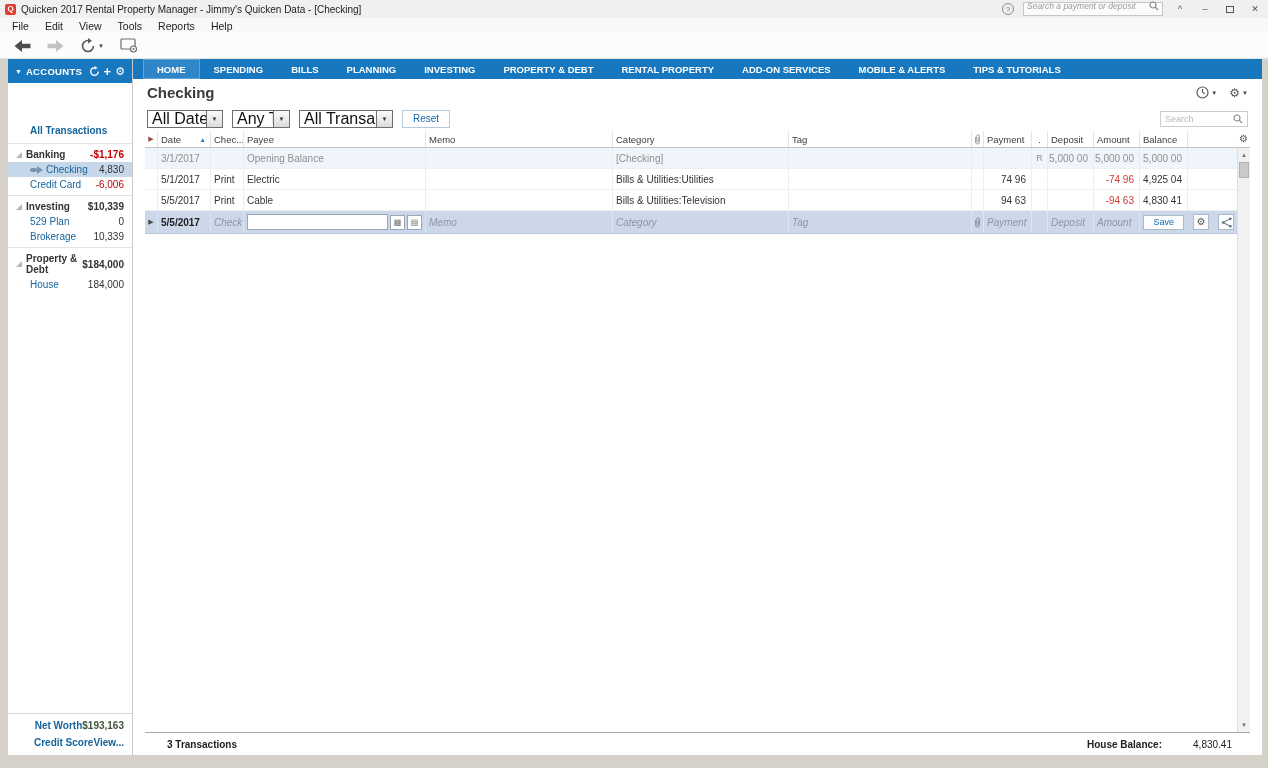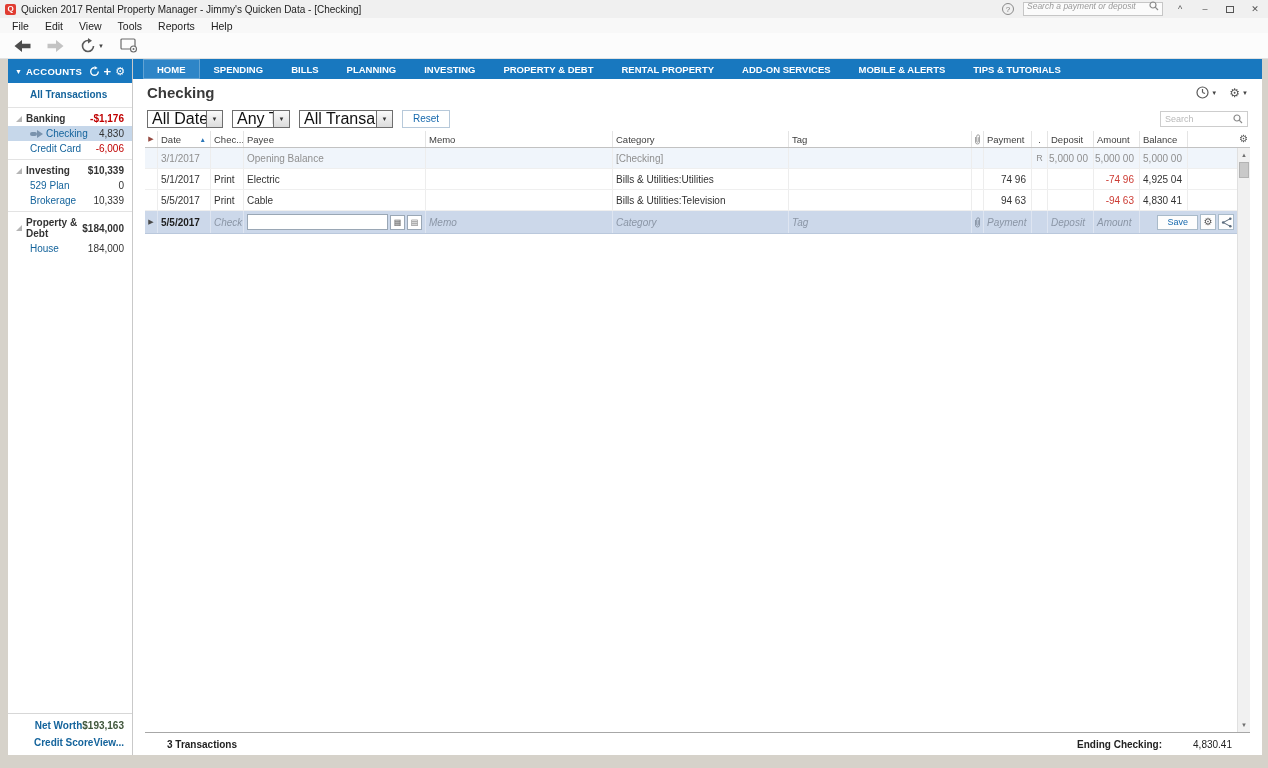--- a/index.html
+++ b/index.html
@@ -32,21 +32,21 @@
   .tool-btn { display:flex; align-items:center; gap:2px; }
   .caret { font-size:6px; color:#444; }
 
   
   .content { display:flex; height:696px; }
   .gutter-left { width:8px; background:#d6d2ca; }
   .gutter-right { width:6px; background:#d6d2ca; }
   .bottom-strip { height:12px; background:#d6d2ca; }
 
   
-  .sidebar { width:125px; background:#fff; border-right:1px solid #c9c9c9; display:flex; flex-direction:column; }
+  .sidebar { width:125px; background:#fff; border-right:1px solid #c9c9c9; display:flex; flex-direction:column;gap:36px; }
   .sb-header { height:24px; background:#1878bf; color:#fff; display:flex; align-items:center; padding:0 7px; gap:4px; flex:none; }
   .sb-caret { font-size:7px; }
   .sb-title { font-size:9.5px; font-weight:bold; letter-spacing:.3px; flex:1; }
   .sb-hicon { font-size:11px; color:#fff; display:flex; align-items:center; }
   .sb-hicon.plus { font-size:13px; font-weight:bold; }
   .sb-body { flex:1; overflow:hidden; padding-top:4px; }
   .sb-row { display:flex; justify-content:space-between; align-items:center; font-size:10px; padding:2px 8px 2px 22px; }
   .sb-row .val { color:#333; }
   .sb-group { padding-left:8px; }
   .sb-group .gname { font-weight:bold; color:#333; display:flex; align-items:center; gap:4px; }
@@ -103,21 +103,21 @@
   .t-new { height:23px; background:#ccd8ea; font-size:10px; border-bottom:1px solid #bac8dc; flex:none; align-items:center; }
   .t-new .c { border-right-color:rgba(255,255,255,.35); height:100%; }
   .ph { font-style:italic; color:#8b96a6; }
   .nr-date { font-weight:bold; color:#1d1d1d; }
   .nr-flag { color:#4a4a4a; font-size:7px; }
   .payee-wrap { display:flex; align-items:center; width:100%; gap:2px; }
   .payee-input { flex:1; min-width:0; height:16px; border:1px solid #9aa7b5; background:#fff; outline:none; font-size:10px; padding:0 3px;
                  font-family:"Liberation Sans", sans-serif; }
   .mini-btn { width:15px; height:15px; border:1px solid #9aa7b5; background:#fff; display:flex; align-items:center; justify-content:center;
               font-size:8px; color:#666; flex:none; }
-  .save-cell { grid-column:13 / 15; display:flex; justify-content:flex-end; align-items:center; gap:2px; padding-right:3px; }
+  .save-cell { grid-column:13 / 15; display:flex; justify-content:flex-end; align-items:center; gap:9px; padding-right:3px; }
   .save-btn { height:15px; border:1px solid #a9bac9; background:#fdfdfd; color:#1668ad; font-size:9px; display:flex; align-items:center; padding:0 9px; }
   .sq-btn { width:16px; height:16px; border:1px solid #a9bac9; background:#fdfdfd; display:flex; align-items:center; justify-content:center; }
   .reg-empty { flex:1; background:#fff; }
 
   
   .vscroll { width:13px; flex:none; display:flex; flex-direction:column; }
   .vs-gearbox { height:17px; display:flex; align-items:center; justify-content:center; border-bottom:1px solid #c2c2c2; }
   .vs-gearbox .gear-glyph { font-size:10px; }
   .vs-track { flex:1; background:#f1f1f1; border-left:1px solid #e0e0e0; display:flex; flex-direction:column; }
   .vs-arrow { height:14px; display:flex; align-items:center; justify-content:center; font-size:6px; color:#6f6f6f; background:#f1f1f1; }
@@ -468,21 +468,21 @@
             <div class="vs-thumb"></div>
             <div class="vs-space"></div>
             <div class="vs-arrow">▼</div>
           </div>
         </div>
       </div>
 
       <div class="reg-footer">
         <span class="rf-count">3 Transactions</span>
         <div class="rf-right">
-          <span class="rf-label">Ending Checking:</span>
+          <span class="rf-label">House Balance:</span>
           <span class="rf-value">4,830.41</span>
         </div>
       </div>
     </div>
 
     <div class="gutter-right"></div>
   </div>
 
   <div class="bottom-strip"></div>
 </div>

